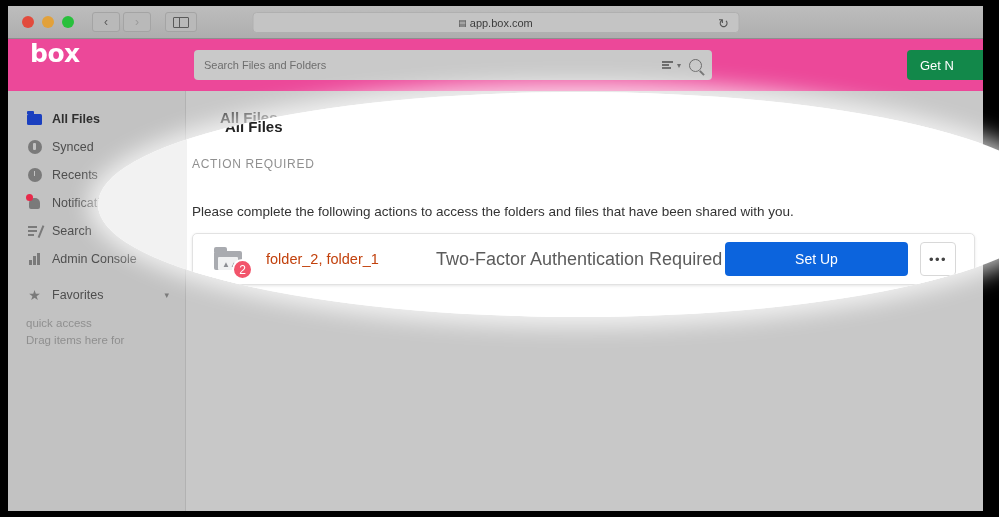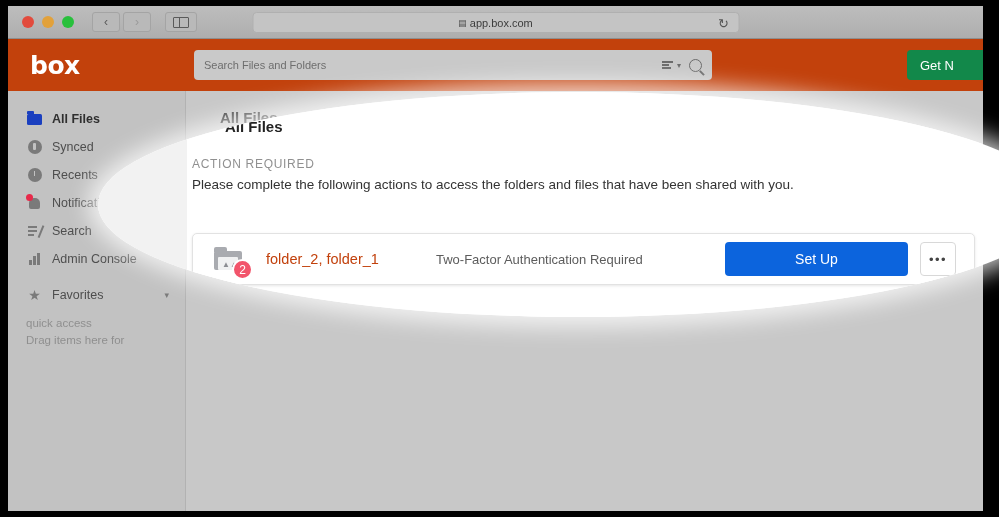--- a/index.html
+++ b/index.html
@@ -85,22 +85,22 @@
   .reload {
     position: absolute; right: 9px; top: 50%;
     transform: translateY(-50%);
     font-size: 13px; color: #565656;
   }
 
   
   .boxheader {
     position: relative;
     height: 52px;
-    background: #c2410c;
-    display: flex; align-items: center;
+    background: #ec4899;
+    display: flex; 
   }
   .box-logo {
     margin-left: 22px;
     color: #fff;
     font-size: 25px;
     font-weight: 600;
     letter-spacing: -0.5px;
     font-family: "DejaVu Sans", sans-serif;
   }
   .searchwrap {
@@ -372,21 +372,21 @@
 
   .modal-label {
     position: absolute;
     left: 192px; top: 157px;
     font-size: 12px;
     letter-spacing: 0.7px;
     color: #909090;
   }
   .modal-desc {
     position: absolute;
-    left: 192px; top: 177px;
+    left: 192px; top: 204px;
     font-size: 13.5px;
     color: #333;
     white-space: nowrap;
   }
   .action-card {
     position: absolute;
     left: 192px; top: 233px;
     width: 783px; height: 52px;
     background: #fff;
     border: 1px solid #e2e2e2;
@@ -431,21 +431,21 @@
     display: flex; align-items: center; justify-content: center;
     border: 2px solid #fff;
   }
   .af-names {
     margin-left: 22px;
     font-size: 14.5px;
     color: #c2410c;
     width: 170px;
   }
   .af-status {
-    font-size: 13px;
+    font-size: 18px;
     color: #5c5c5c;
     flex: 1;
   }
   .setup-btn {
     width: 183px; height: 34px;
     background: #0c64dd;
     border-radius: 4px;
     color: #fff;
     font-size: 14px;
     display: flex; align-items: center; justify-content: center;

